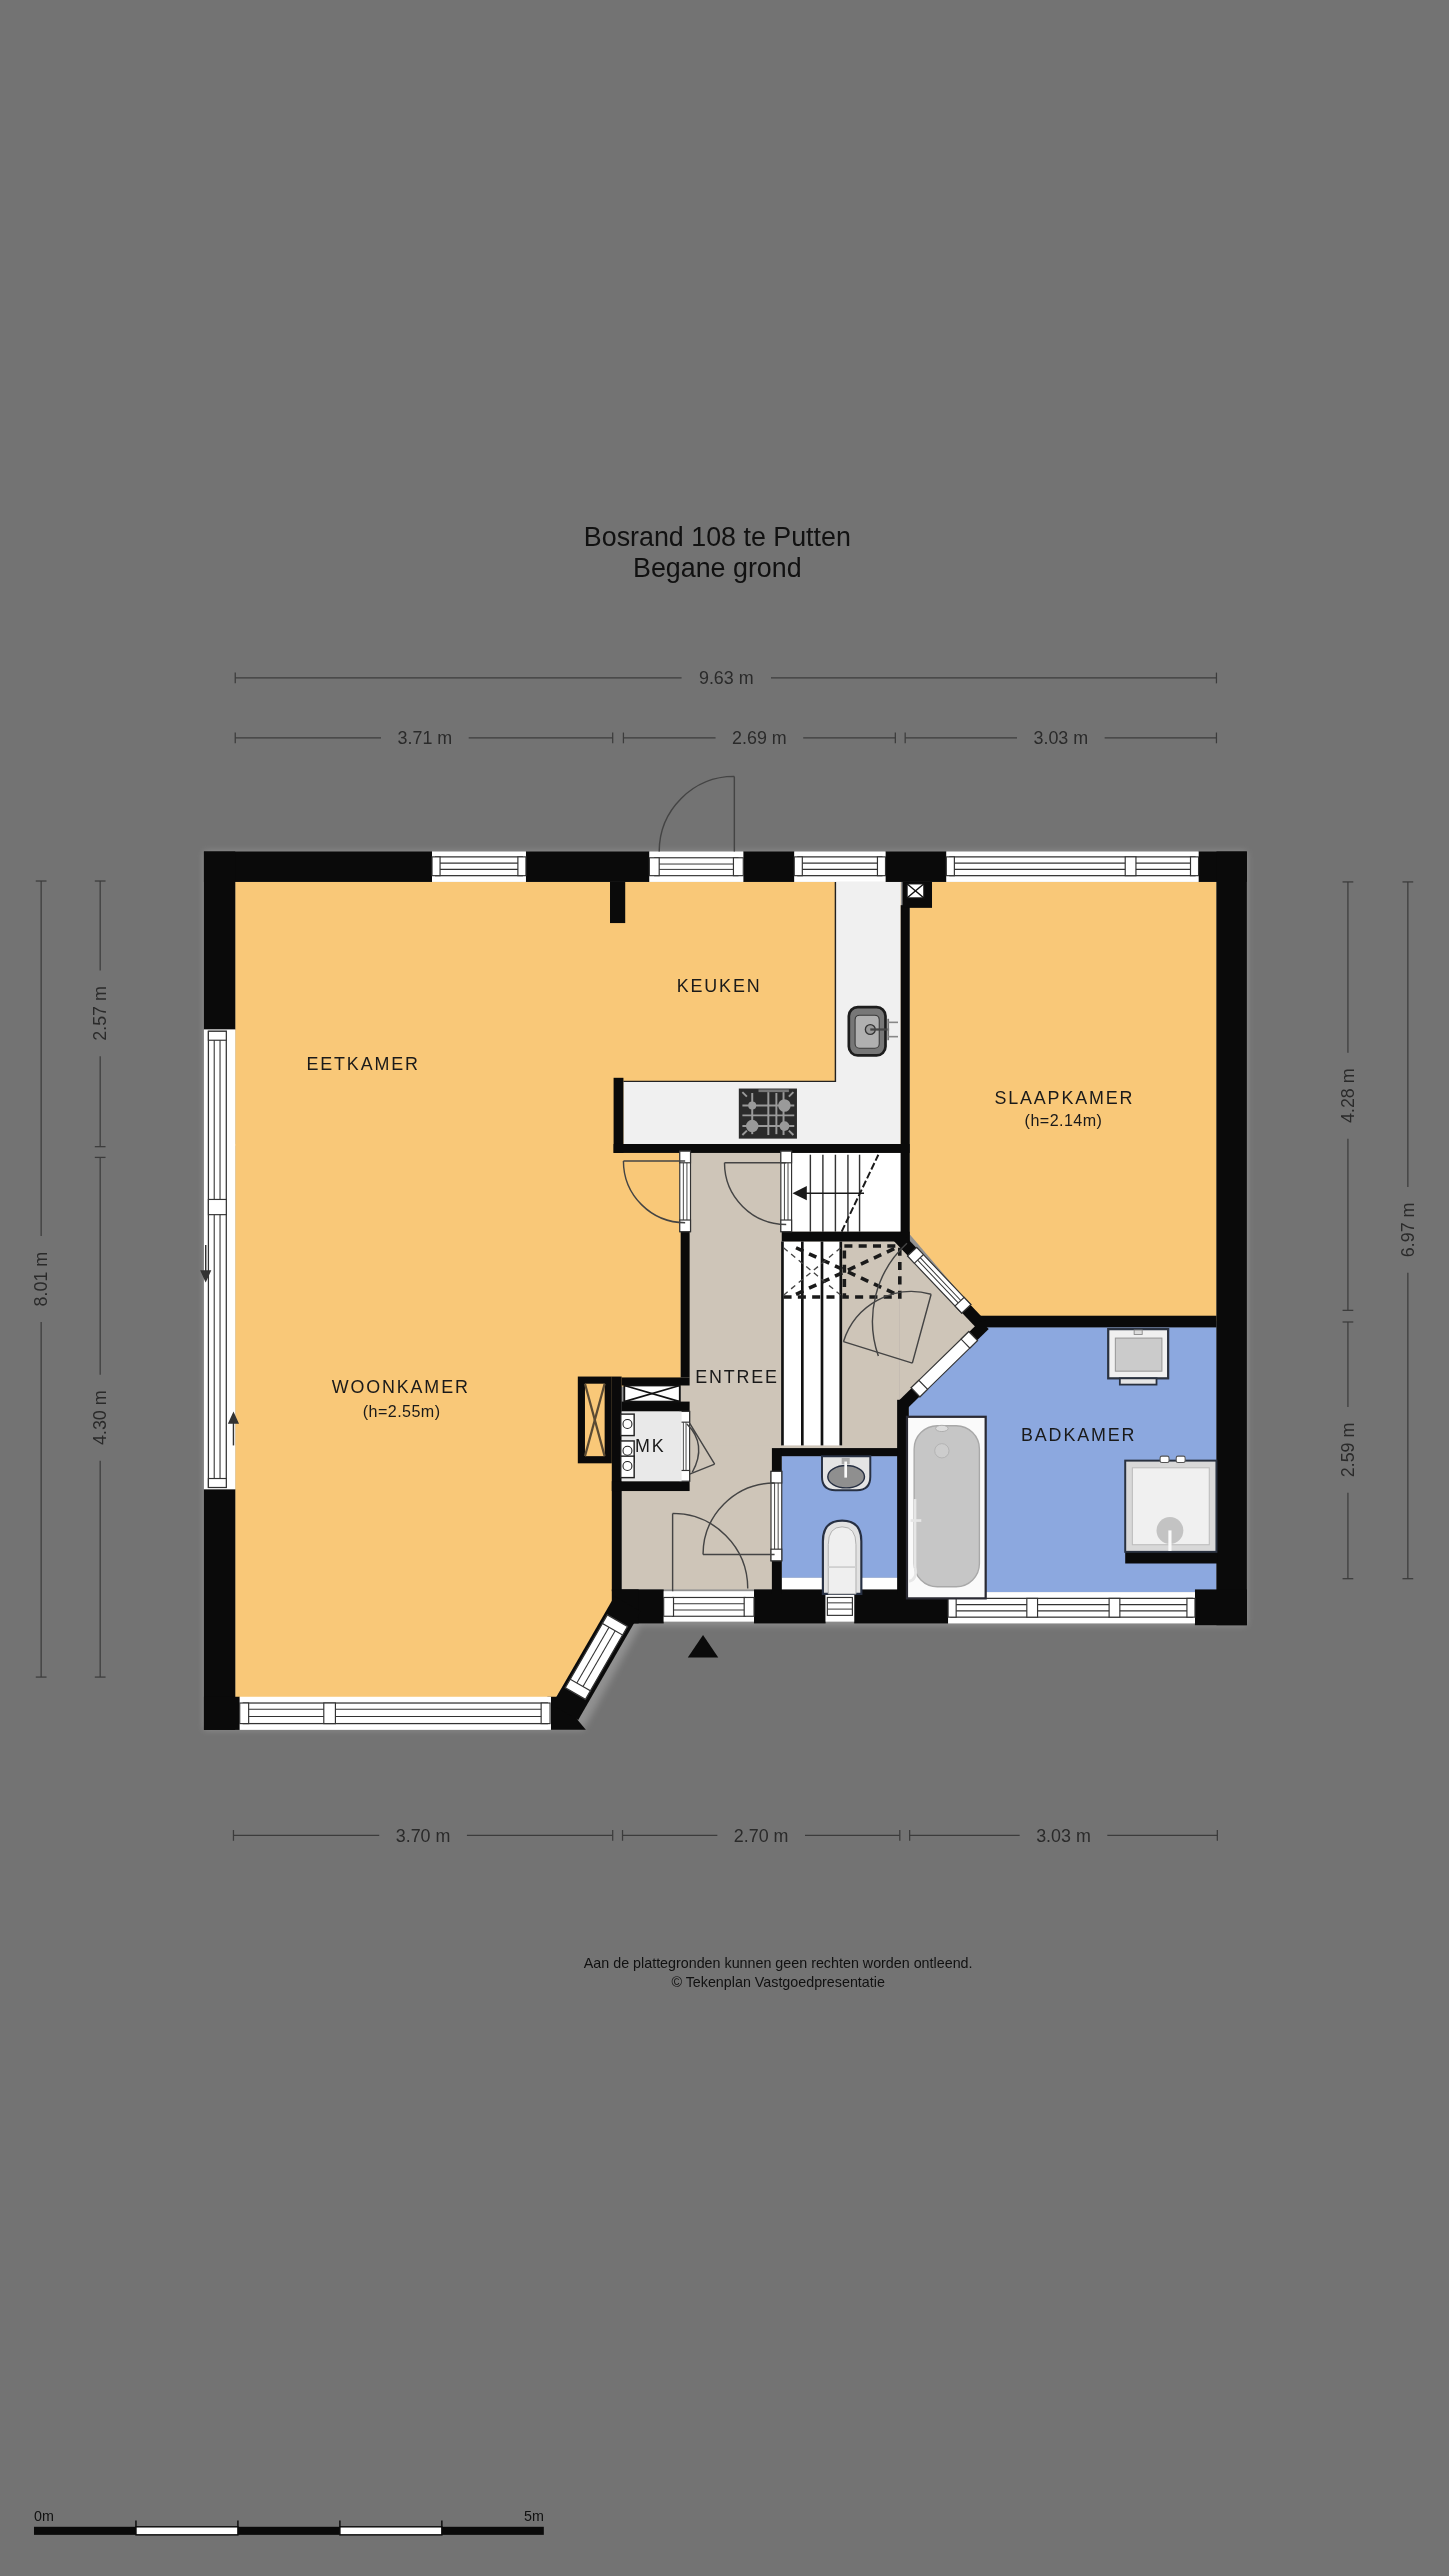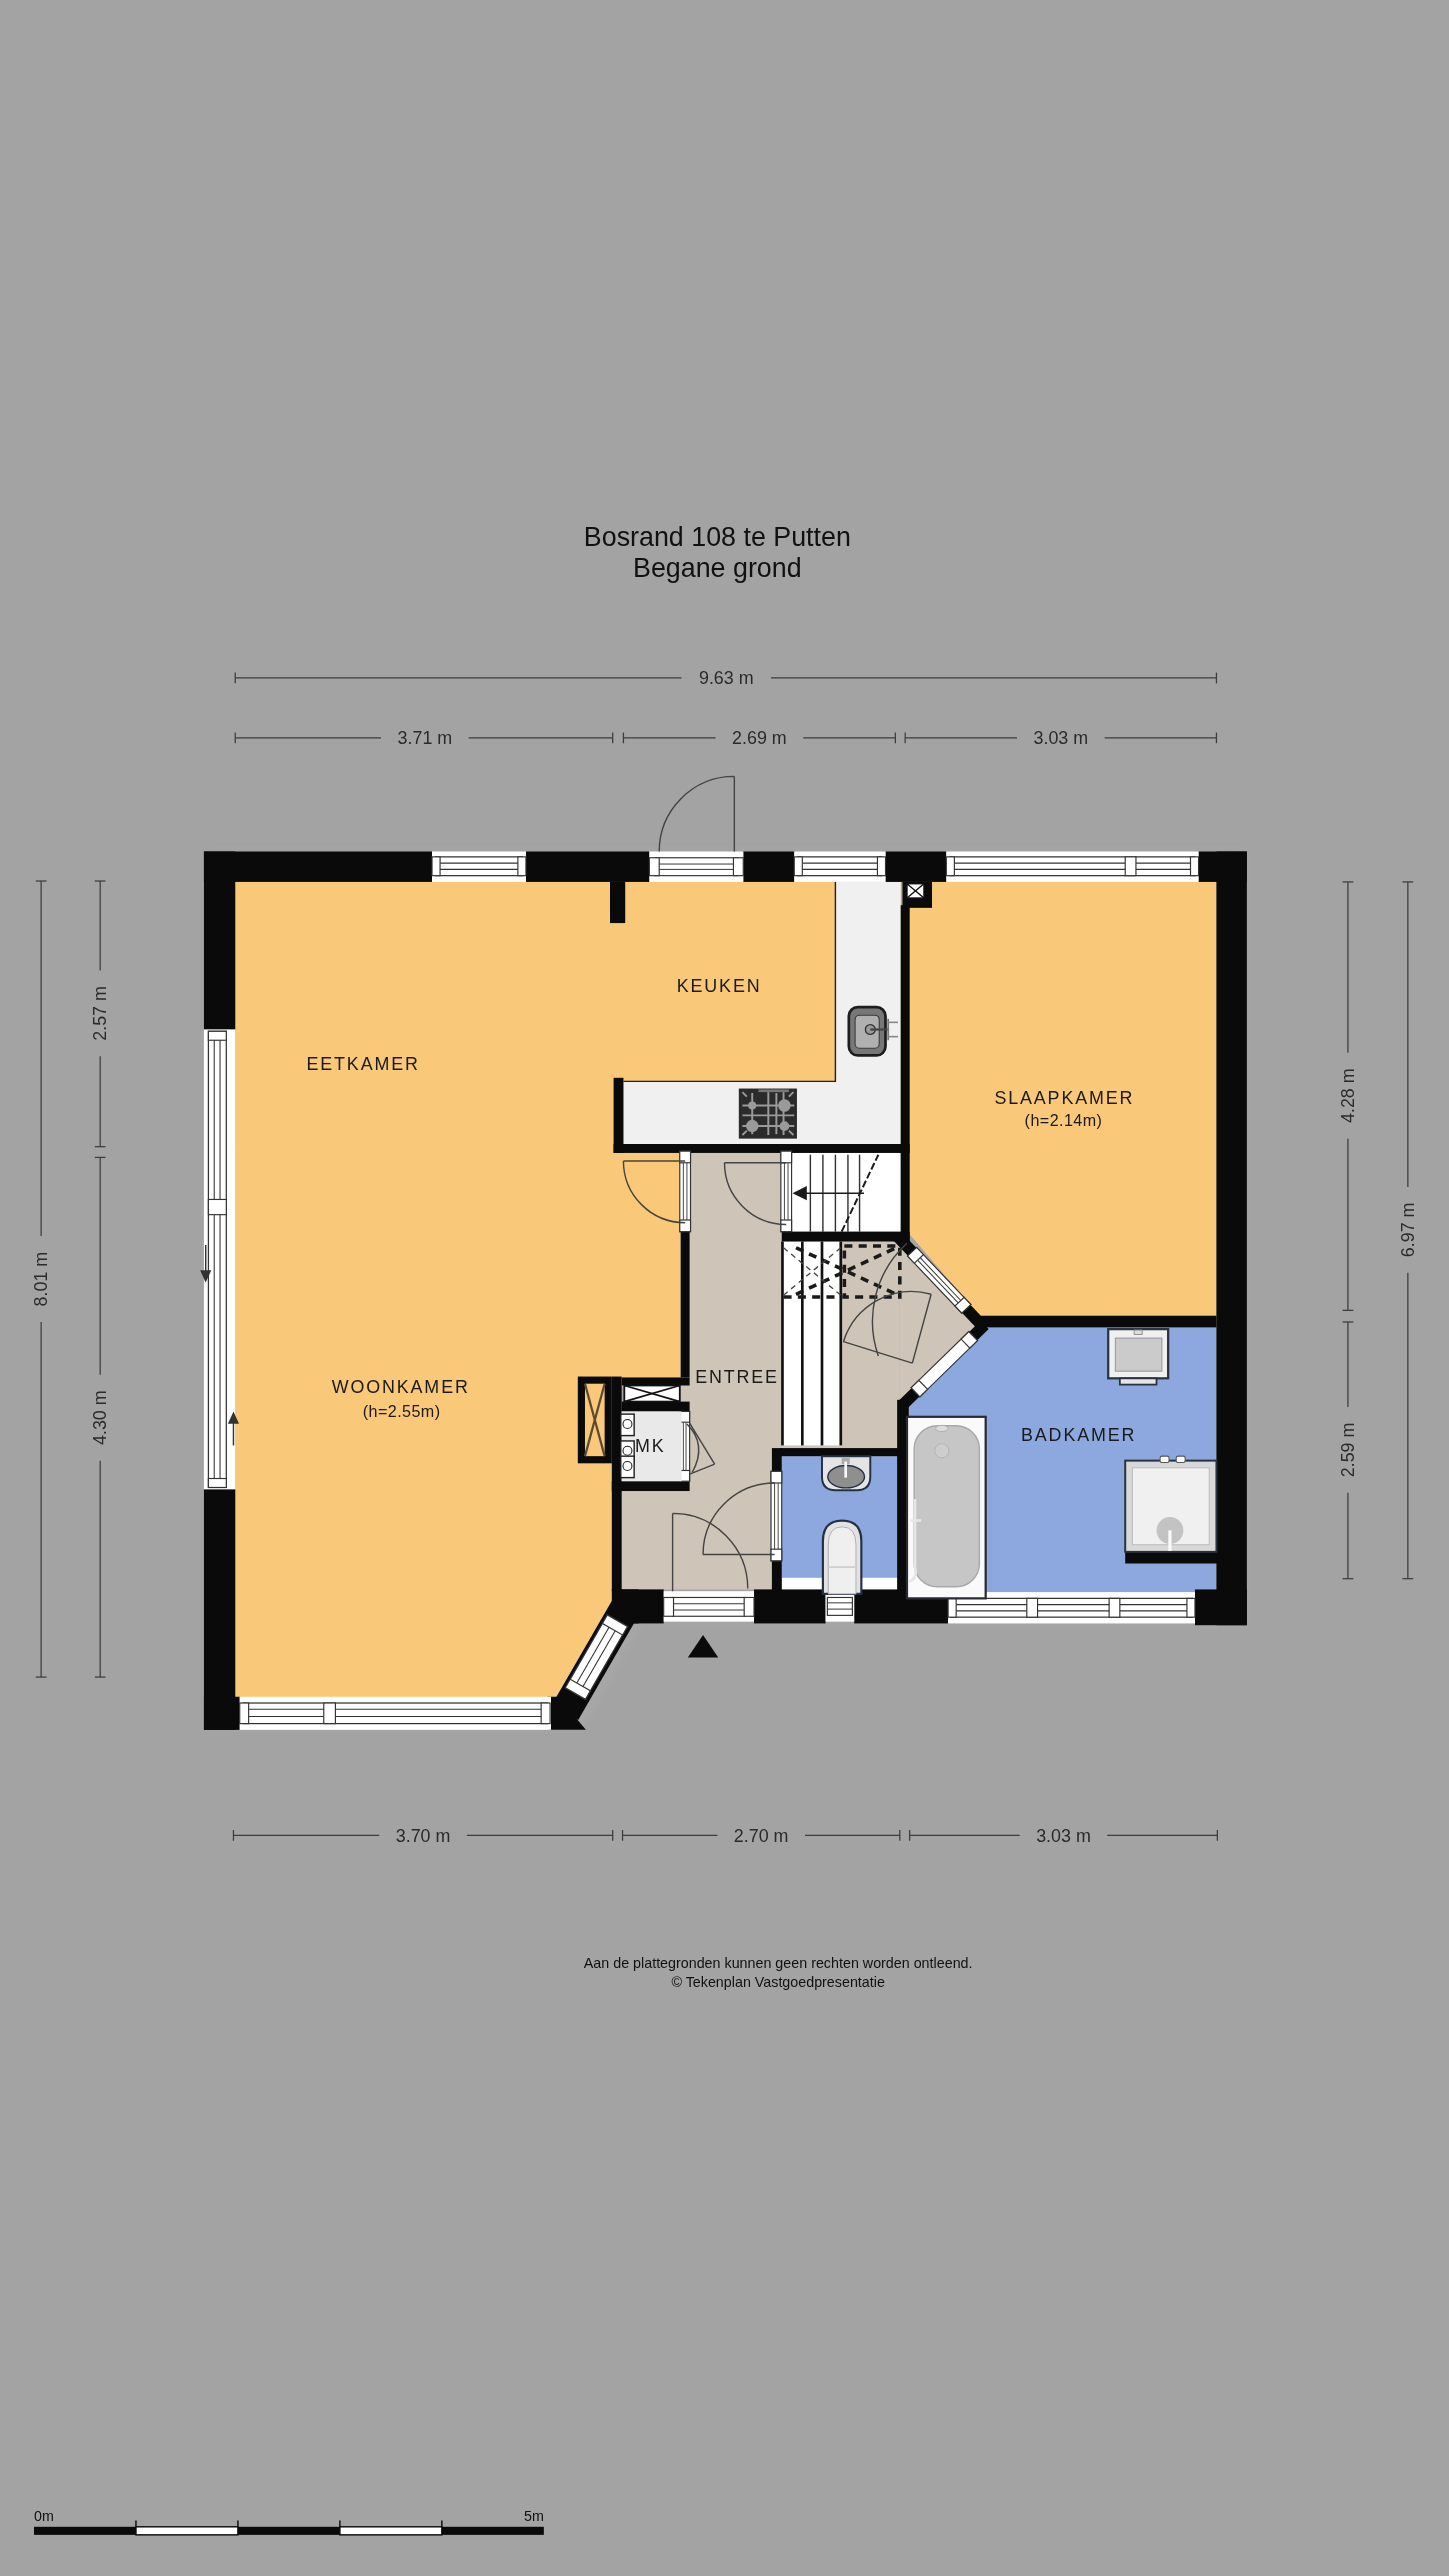--- a/index.html
+++ b/index.html
@@ -1,16 +1,16 @@
 <!DOCTYPE html>
 <html style="font-size:14.3px"><head>
 <meta charset="utf-8">
 <style>
   html,body{margin:0;padding:0;background:#ffffff;}
-  .page{position:relative;width:1449px;height:2576px;background:#a3a3a3;overflow:hidden;}
+  .page{position:relative;width:1449px;height:2576px;background:#737373;overflow:hidden;}
   svg{display:block;}
   text{font-family:"Liberation Sans", sans-serif;}
 </style>
 </head>
 <body>
 <div class="page">
 <svg width="1449" height="2576" viewBox="0 0 1620 2880">
 
 <text x="802" y="610" font-size="30" fill="#111" text-anchor="middle">Bosrand 108 te Putten</text>
 <text x="802" y="645" font-size="30" fill="#111" text-anchor="middle">Begane grond</text>

